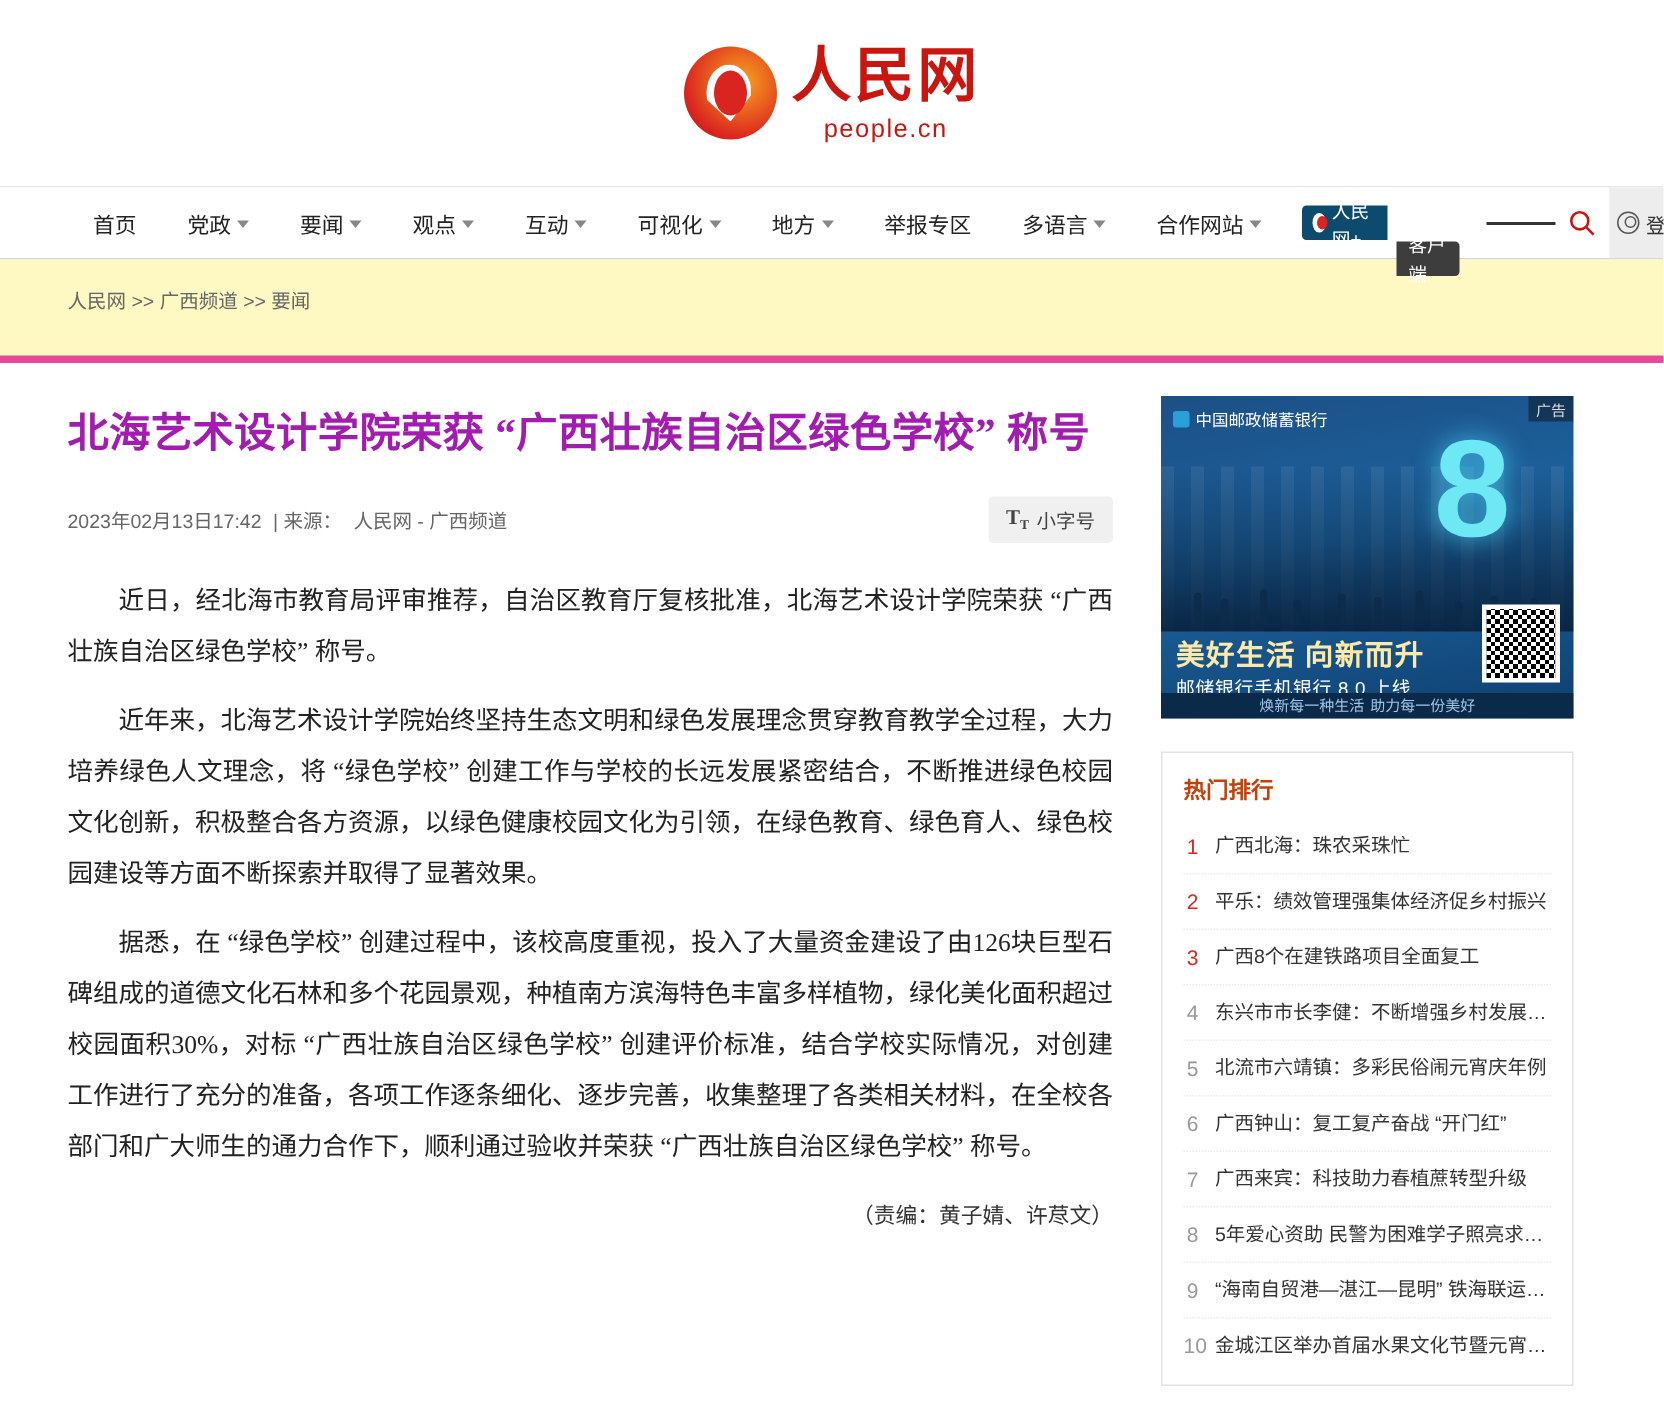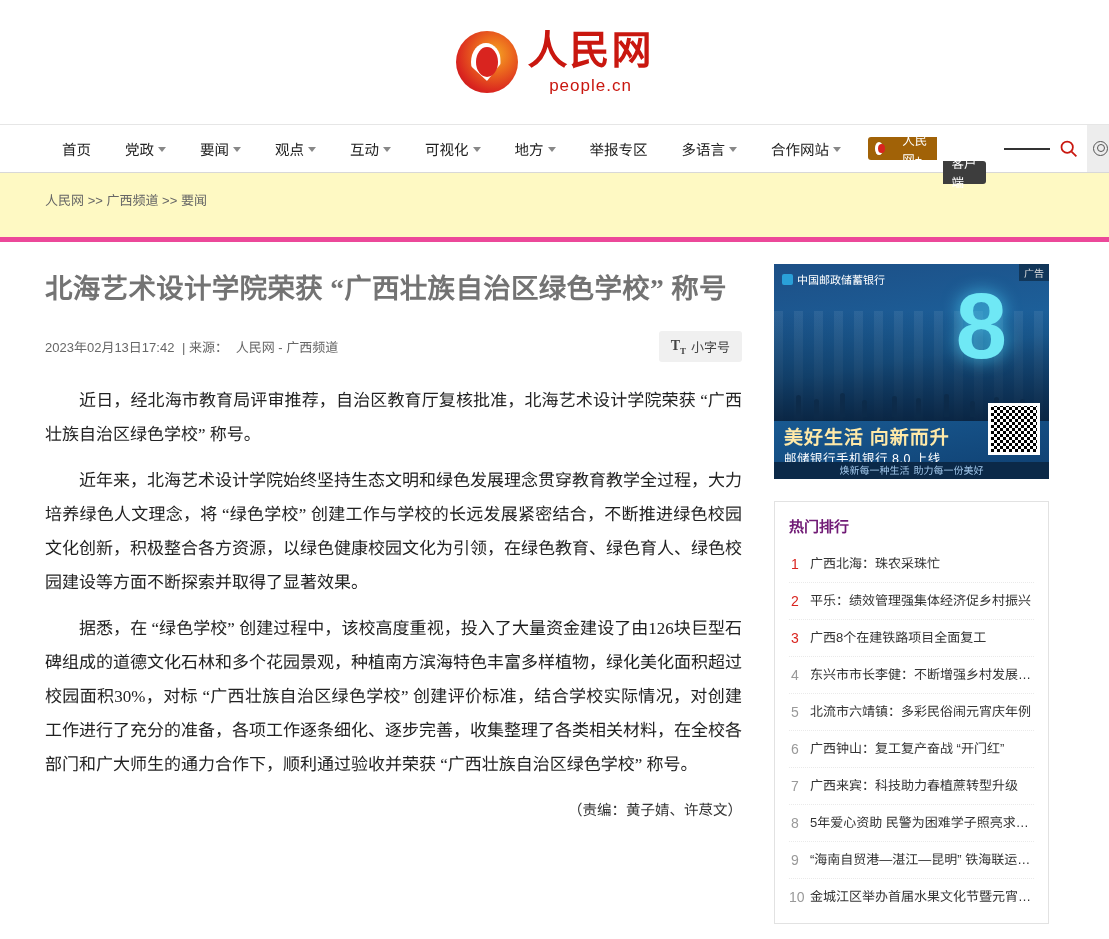--- a/index.html
+++ b/index.html
@@ -68,22 +68,22 @@
     border-right: 4px solid transparent;
     border-top: 5px solid #888;
   }
   .nav-right { margin-left: auto; display: flex; align-items: stretch; }
   .pill-app {
     display: flex; align-items: center; gap: 6px;
     padding: 0 10px; align-self: center;
     margin-right: 8px;
   }
   .pill-red {
-    display: inline-flex; align-items: center; gap: 19px;
-    background: #a16207; color: #fff; font-size: 12.5px;
+    display: inline-flex; align-items: center; gap: 4px;
+    background: #0c4a6e; color: #fff; font-size: 12.5px;
     border-radius: 3px 0 0 3px; padding: 4px 7px; height: 23px;
   }
   .pill-dot {
     width: 13px; height: 13px; border-radius: 50%;
     background: #fff; position: relative; display: inline-block;
   }
   .pill-dot::after{
     content:""; position:absolute; left:3px; top:2px;
     width:7px;height:9px;border-radius:50% 50% 50% 50%;background:#d9241f;
   }
@@ -121,21 +121,21 @@
   }
   .crumb { font-size: 13px; color: #666; }
   .crumb a { color: #666; text-decoration: none; }
 
   
   .page { display: flex; padding: 0 45px; gap: 0; }
   .article { width: 697px; padding-top: 26px; }
   .aside { width: 275px; padding-top: 22px; margin-left: 32px; }
 
   .headline {
-    font-size: 27.5px; line-height: 41px; color: #737373;
+    font-size: 27.5px; line-height: 41px; color: #a21caf;
     font-weight: bold; margin: 0 0 22px 0;
     font-family: "Liberation Serif", "DejaVu Serif", serif;
     letter-spacing: 0.3px;
   }
   .meta-row {
     display: flex; align-items: center; justify-content: space-between;
     font-size: 13px; color: #666; margin-bottom: 22px;
   }
   .meta-left span { margin-right: 4px; }
   .fontsize-box {
@@ -211,21 +211,21 @@
       repeating-linear-gradient(90deg,#000 0 3px,#fff 3px 6px);
     background-blend-mode: difference;
     border: 3px solid #fff; z-index: 7;
   }
 
   
   .rank-box {
     margin-top: 22px; border: 1px solid #e2e2e2; background: #fff;
   }
   .rank-title {
-    font-size: 15px; font-weight: bold; color: #701a75;
+    font-size: 15px; font-weight: bold; color: #c2410c;
     padding: 13px 14px 10px 14px;
   }
   .rank-list { list-style: none; margin: 0; padding: 0 14px 8px 14px; }
   .rank-list li {
     display: flex; align-items: flex-start; gap: 9px;
     padding: 9px 0; border-top: 1px dotted #eaeaea;
     font-size: 13px; color: #333; line-height: 18px;
   }
   .rank-list li:first-child { border-top: none; }
   .rank-num { width: 12px; text-align: center; font-size: 14px; color: #999; flex: none; }

